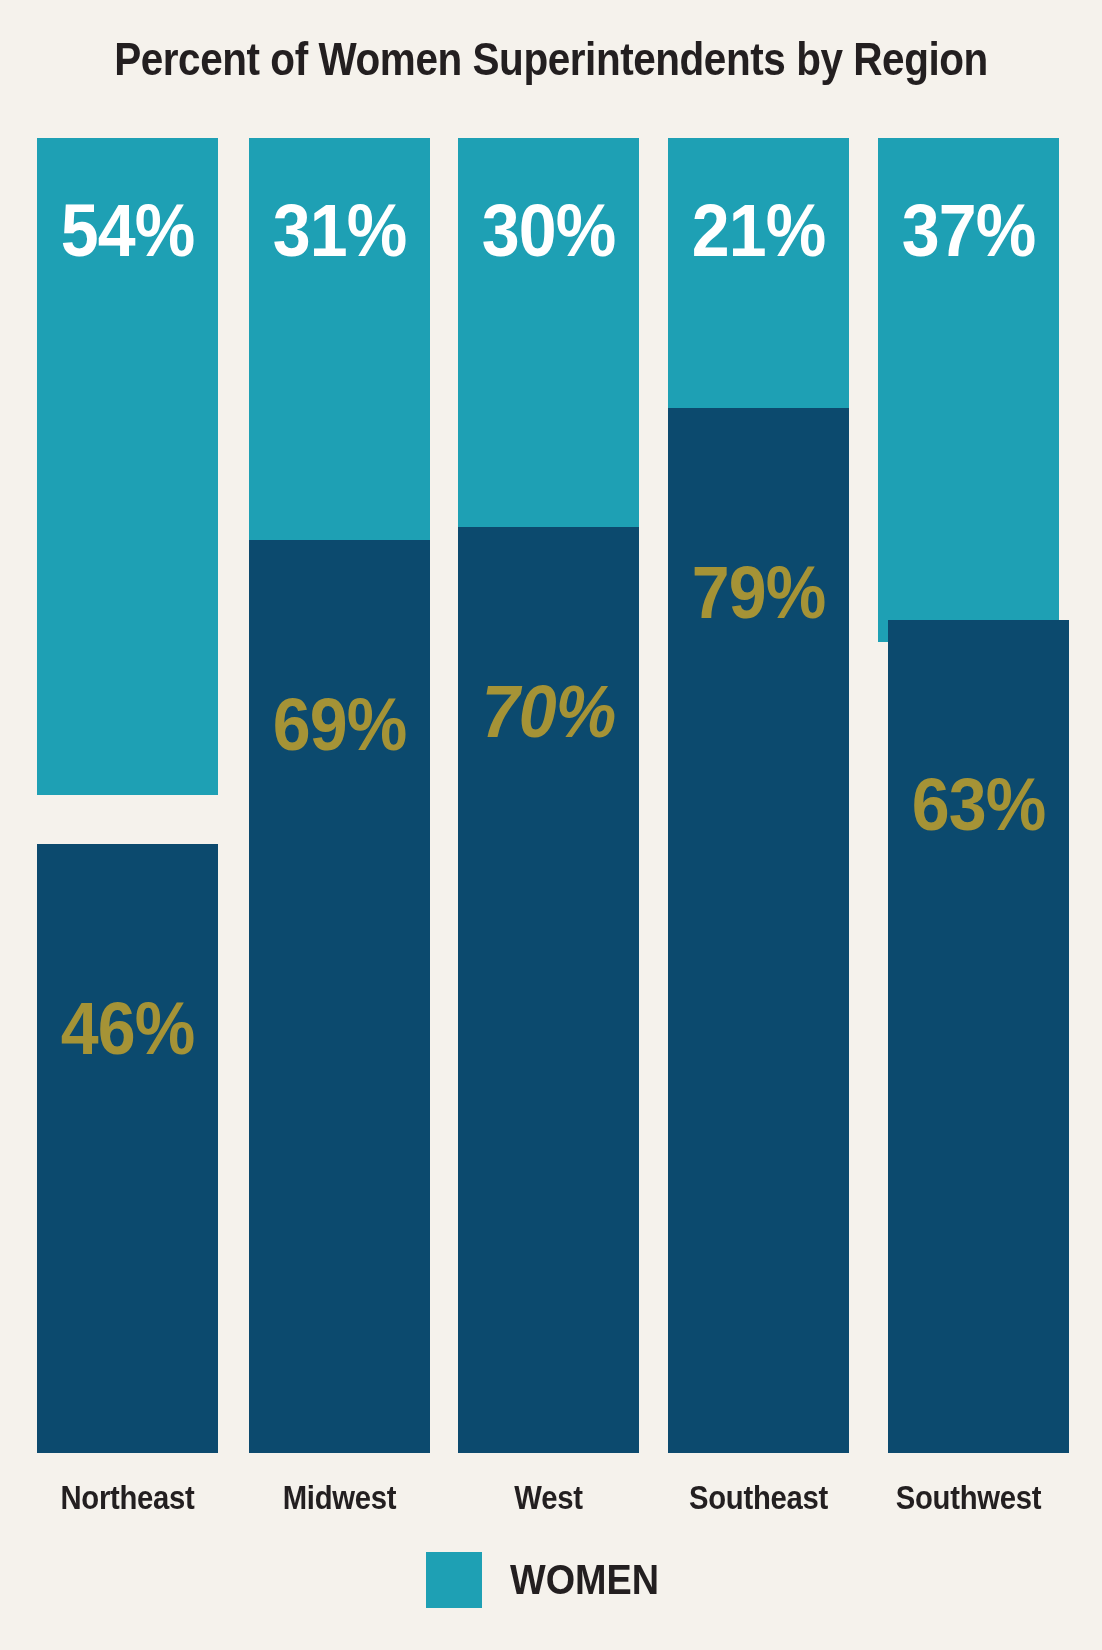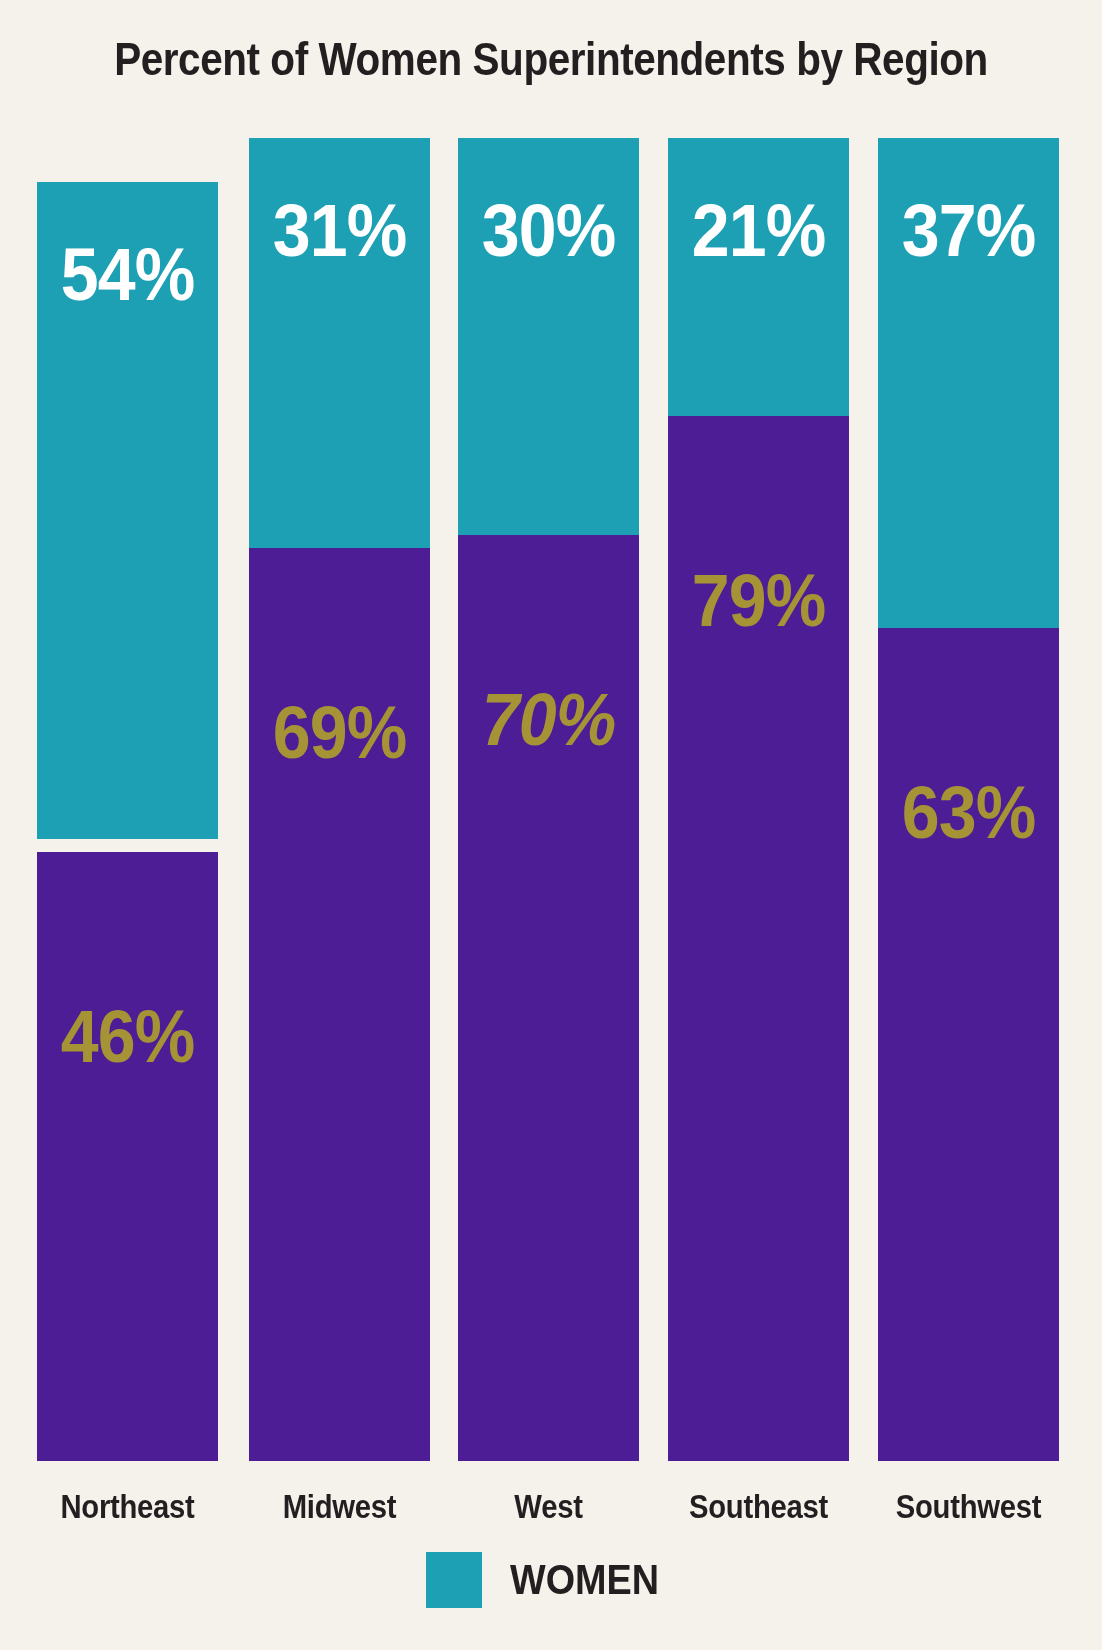--- a/index.html
+++ b/index.html
@@ -55,22 +55,22 @@
     position: absolute;
     left: 0;
     width: 100%;
     box-sizing: border-box;
   }
   .seg-women {
     top: 0;
     background: #1EA0B4;
   }
   .seg-men {
-    bottom: 0;
-    background: #4c1d95;
+    bottom: 8px;
+    background: #0c4a6e;
   }
   .seg-label {
     position: absolute;
     left: 0;
     width: 100%;
     text-align: center;
     font-family: "Liberation Sans Narrow", "Liberation Sans", sans-serif;
     font-size: 74px;
     font-weight: bold;
     line-height: 1;
@@ -87,21 +87,20 @@
     top: 148px;
   }
 
   
   #category-axis {
     position: absolute;
     left: 37px;
     top: 1478px;
     width: 1021px;
     height: 52px;
-    margin-top: 9px;
   }
   .cat-label {
     position: absolute;
     top: 0;
     width: 181px;
     text-align: center;
     font-family: "Liberation Sans Narrow", "Liberation Sans", sans-serif;
     font-size: 34px;
     font-weight: bold;
     color: #231F20;
@@ -147,21 +146,21 @@
 </head>
 <body>
 
 <div id="chart-root">
 
   <div id="chart-title">Percent of Women Superintendents by Region</div>
 
   <div id="plot-area">
 
     <div class="bar-column" style="left:0px;">
-      <div class="seg seg-women" style="height:657px;margin-top:44px;">
+      <div class="seg seg-women" style="height:657px;">
         <div class="seg-label">54%</div>
       </div>
       <div class="seg seg-men" style="height:608.6px;">
         <div class="seg-label">46%</div>
       </div>
     </div>
 
     <div class="bar-column" style="left:212px;">
       <div class="seg seg-women" style="height:472px;">
         <div class="seg-label">31%</div>
@@ -186,21 +185,21 @@
       </div>
       <div class="seg seg-men" style="height:1045.2px;">
         <div class="seg-label">79%</div>
       </div>
     </div>
 
     <div class="bar-column" style="left:841px;">
       <div class="seg seg-women" style="height:504px;">
         <div class="seg-label">37%</div>
       </div>
-      <div class="seg seg-men" style="height:833.5px;">
+      <div class="seg seg-men" style="height:833.5px;margin-left:10px;">
         <div class="seg-label">63%</div>
       </div>
     </div>
 
   </div>
 
   <div id="category-axis">
     <div class="cat-label" style="left:0px;">Northeast</div>
     <div class="cat-label" style="left:212px;">Midwest</div>
     <div class="cat-label" style="left:421px;">West</div>

